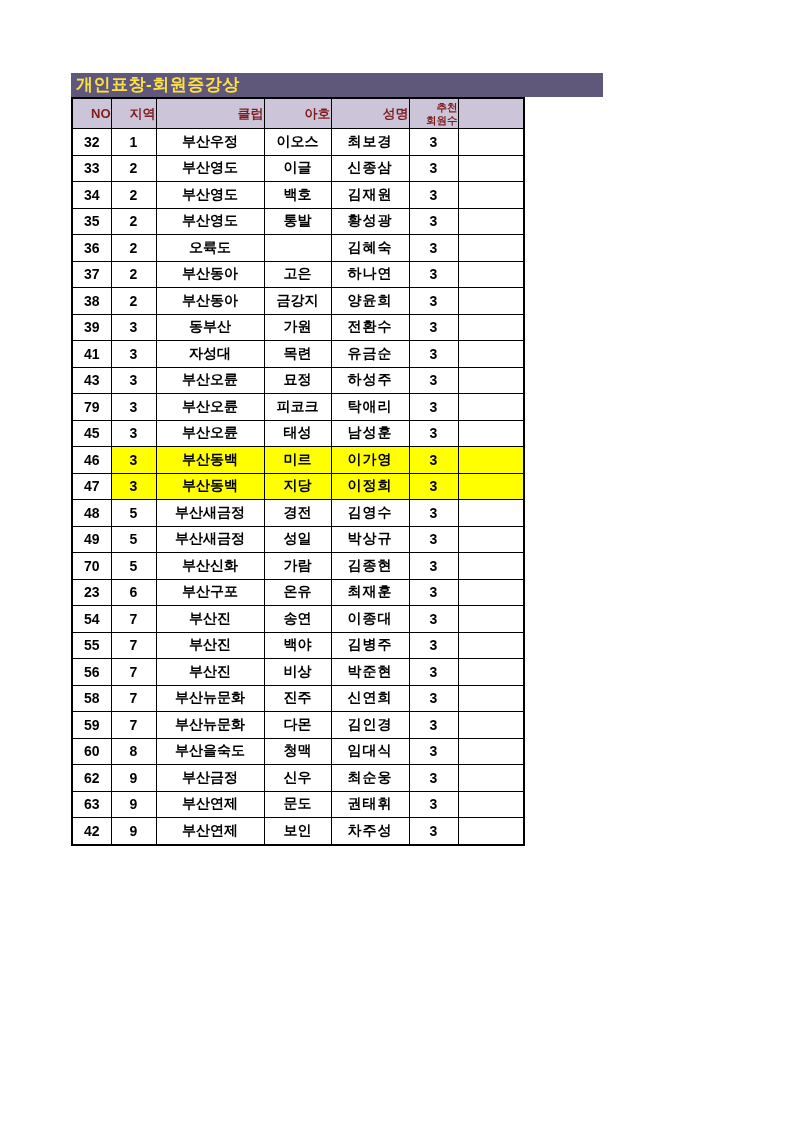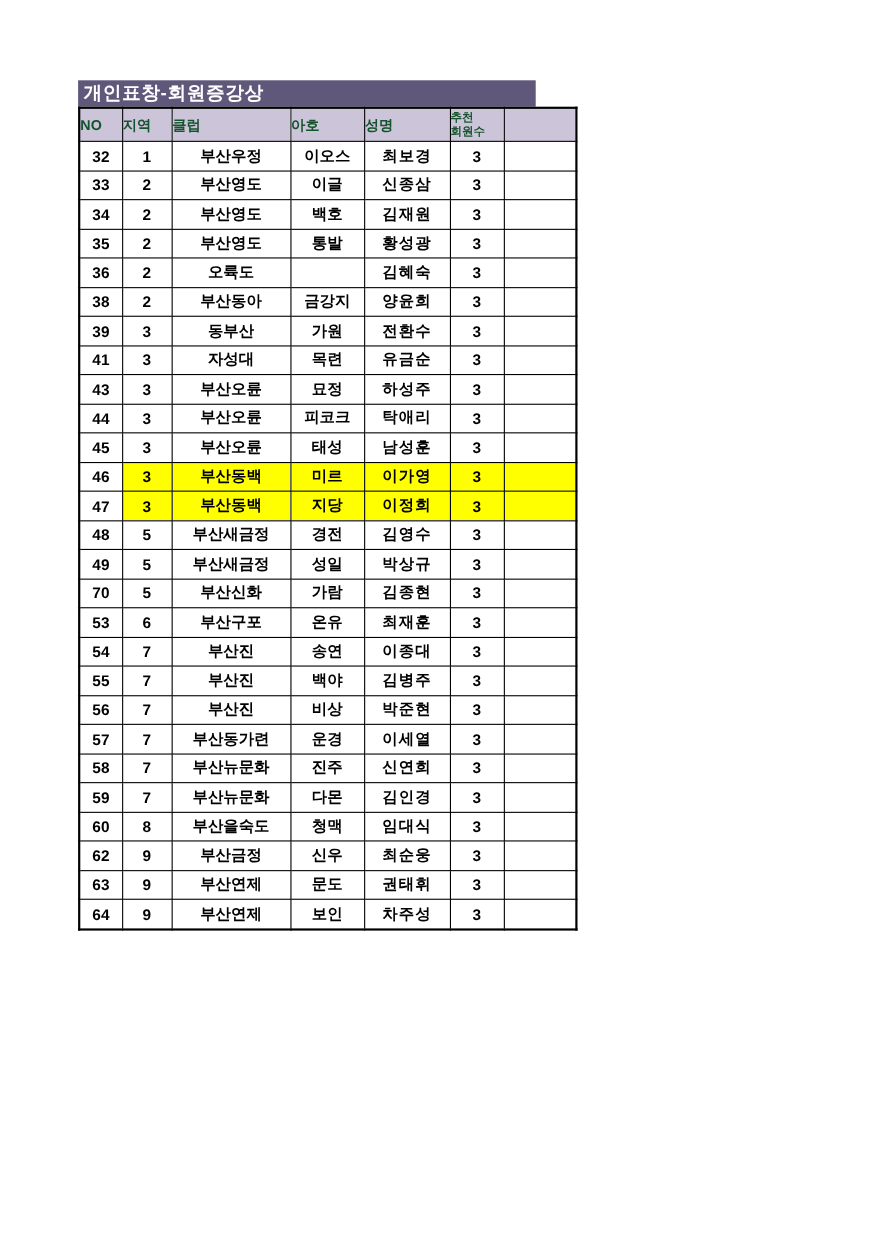--- a/index.html
+++ b/index.html
@@ -15,24 +15,24 @@
     font-family: "Liberation Sans", "DejaVu Sans", sans-serif;
     overflow: hidden;
   }
   .table-wrap {
     position: absolute;
     left: 71px;
     top: 73px;
     width: 452px;
   }
   .title-bar {
-    width: 416px;
+    width: 532px;
     height: 24px;
     background: #5f587a;
-    color: #ffffff;
+    color: #fde047;
     font-weight: bold;
     font-size: 17px;
     line-height: 24px;
     padding-left: 5px;
     box-sizing: border-box;
     letter-spacing: 0.5px;
     white-space: nowrap;
   }
   table.award-table {
     border-collapse: collapse;
@@ -45,22 +45,22 @@
     border: 1.5px solid #000000;
     padding: 0;
     overflow: hidden;
     white-space: nowrap;
   }
   table.award-table th {
     background: #ccc5da;
     height: 29px;
     font-size: 13px;
     font-weight: bold;
-    color: #14532d;
-    text-align: left;
+    color: #7f1d1d;
+    text-align: right;
     vertical-align: middle;
   }
   th.club-h {
     text-align: left;
     padding-left: 5px;
     margin-top: 16px;
   }
   th .two-line {
     font-size: 10.5px;
     line-height: 1.15;
@@ -163,20 +163,29 @@
           <tr>
             <td class="no">36</td>
             <td class="hl-cell">2</td>
             <td class="club hl-cell">오륙도</td>
             <td class="hl-cell"></td>
             <td class="name hl-cell">김혜숙</td>
             <td class="hl-cell">3</td>
             <td class="hl-cell"></td>
           </tr>
           <tr>
+            <td class="no">37</td>
+            <td class="hl-cell">2</td>
+            <td class="club hl-cell">부산동아</td>
+            <td class="hl-cell">고은</td>
+            <td class="name hl-cell">하나연</td>
+            <td class="hl-cell">3</td>
+            <td class="hl-cell"></td>
+          </tr>
+          <tr>
             <td class="no">38</td>
             <td class="hl-cell">2</td>
             <td class="club hl-cell">부산동아</td>
             <td class="hl-cell">금강지</td>
             <td class="name hl-cell">양윤희</td>
             <td class="hl-cell">3</td>
             <td class="hl-cell"></td>
           </tr>
           <tr>
             <td class="no">39</td>
@@ -199,21 +208,21 @@
           <tr>
             <td class="no">43</td>
             <td class="hl-cell">3</td>
             <td class="club hl-cell">부산오륜</td>
             <td class="hl-cell">묘정</td>
             <td class="name hl-cell">하성주</td>
             <td class="hl-cell">3</td>
             <td class="hl-cell"></td>
           </tr>
           <tr>
-            <td class="no">44</td>
+            <td class="no">79</td>
             <td class="hl-cell">3</td>
             <td class="club hl-cell">부산오륜</td>
             <td class="hl-cell">피코크</td>
             <td class="name hl-cell">탁애리</td>
             <td class="hl-cell">3</td>
             <td class="hl-cell"></td>
           </tr>
           <tr>
             <td class="no">45</td>
             <td class="hl-cell">3</td>
@@ -262,21 +271,21 @@
           <tr>
             <td class="no">70</td>
             <td class="hl-cell">5</td>
             <td class="club hl-cell">부산신화</td>
             <td class="hl-cell">가람</td>
             <td class="name hl-cell">김종현</td>
             <td class="hl-cell">3</td>
             <td class="hl-cell"></td>
           </tr>
           <tr>
-            <td class="no">53</td>
+            <td class="no">23</td>
             <td class="hl-cell">6</td>
             <td class="club hl-cell">부산구포</td>
             <td class="hl-cell">온유</td>
             <td class="name hl-cell">최재훈</td>
             <td class="hl-cell">3</td>
             <td class="hl-cell"></td>
           </tr>
           <tr>
             <td class="no">54</td>
             <td class="hl-cell">7</td>
@@ -294,29 +303,20 @@
             <td class="name hl-cell">김병주</td>
             <td class="hl-cell">3</td>
             <td class="hl-cell"></td>
           </tr>
           <tr>
             <td class="no">56</td>
             <td class="hl-cell">7</td>
             <td class="club hl-cell">부산진</td>
             <td class="hl-cell">비상</td>
             <td class="name hl-cell">박준현</td>
-            <td class="hl-cell">3</td>
-            <td class="hl-cell"></td>
-          </tr>
-          <tr>
-            <td class="no">57</td>
-            <td class="hl-cell">7</td>
-            <td class="club hl-cell">부산동가련</td>
-            <td class="hl-cell">운경</td>
-            <td class="name hl-cell">이세열</td>
             <td class="hl-cell">3</td>
             <td class="hl-cell"></td>
           </tr>
           <tr>
             <td class="no">58</td>
             <td class="hl-cell">7</td>
             <td class="club hl-cell">부산뉴문화</td>
             <td class="hl-cell">진주</td>
             <td class="name hl-cell">신연희</td>
             <td class="hl-cell">3</td>
@@ -352,21 +352,21 @@
           <tr>
             <td class="no">63</td>
             <td class="hl-cell">9</td>
             <td class="club hl-cell">부산연제</td>
             <td class="hl-cell">문도</td>
             <td class="name hl-cell">권태휘</td>
             <td class="hl-cell">3</td>
             <td class="hl-cell"></td>
           </tr>
           <tr>
-            <td class="no">64</td>
+            <td class="no">42</td>
             <td class="hl-cell">9</td>
             <td class="club hl-cell">부산연제</td>
             <td class="hl-cell">보인</td>
             <td class="name hl-cell">차주성</td>
             <td class="hl-cell">3</td>
             <td class="hl-cell"></td>
           </tr>
         </tbody>
     </table>
 

